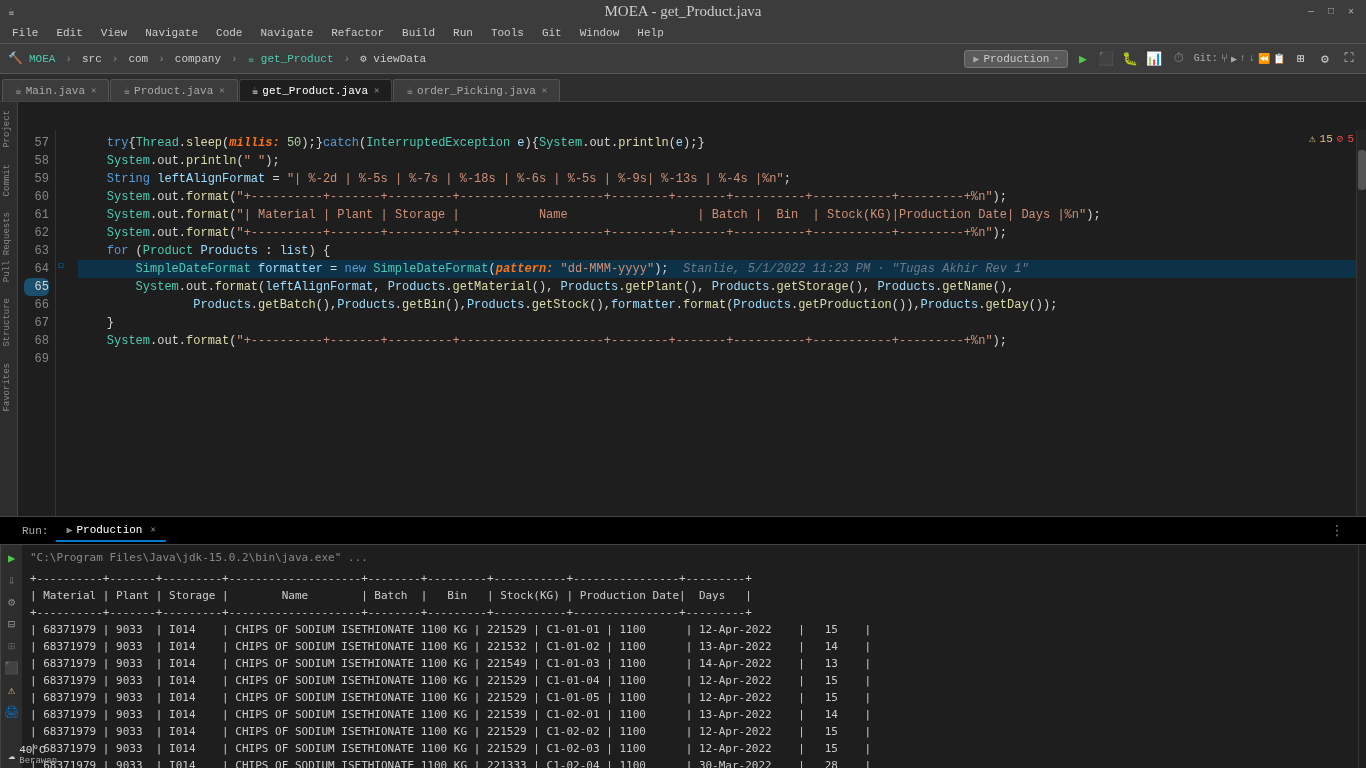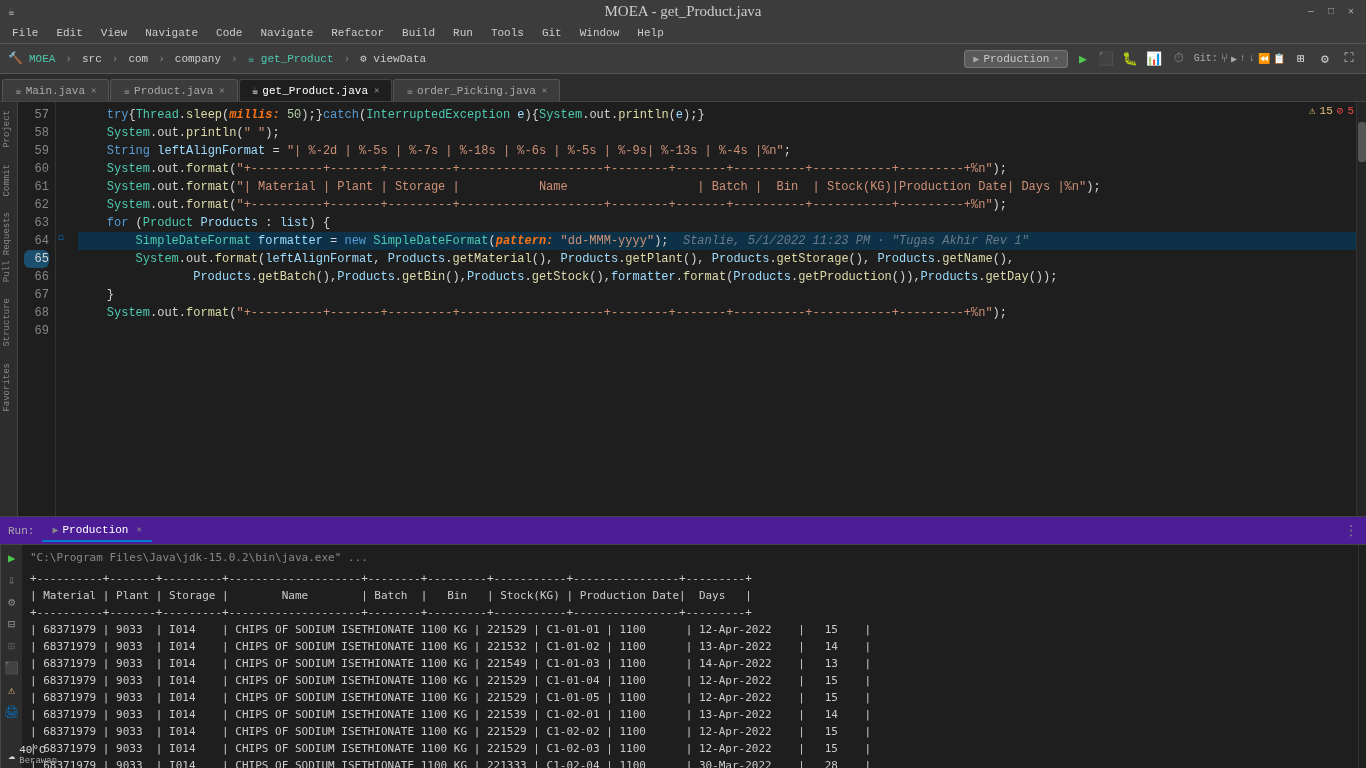--- a/index.html
+++ b/index.html
@@ -145,24 +145,24 @@
     
     .run-panel {
       height: 310px;
       background: #1e1e1e;
       border-top: 1px solid #444;
       display: flex;
       flex-direction: column;
     }
     .run-panel-header {
       height: 28px;
-      background: #4c1d95;
-      display: flex;
-      align-items: center;
-      padding: 0 8px;
+      background: #000000;
+      display: flex;
+      align-items: center;
+      padding: 0 22px;
       gap: 8px;
       border-bottom: 1px solid #444;
     }
     .run-tab {
       display: flex; align-items: center; gap: 4px;
       padding: 4px 10px;
       font-size: 11px;
       cursor: pointer;
       color: #aaa;
     }
@@ -340,21 +340,21 @@
 <div style="display:flex; height:414px;">
 
   <div class="left-labels">
     <div class="left-label">Project</div>
     <div class="left-label">Commit</div>
     <div class="left-label">Pull Requests</div>
     <div class="left-label">Structure</div>
     <div class="left-label">Favorites</div>
   </div>
 
-  <div class="code-editor" style="flex:1; position:relative;">
+  <div class="code-editor" style="flex:1; position:relative;margin-top:28px;">
 
     <div class="line-numbers">
       <div>57</div>
       <div>58</div>
       <div>59</div>
       <div>60</div>
       <div>61</div>
       <div>62</div>
       <div>63</div>
       <div>64</div>

